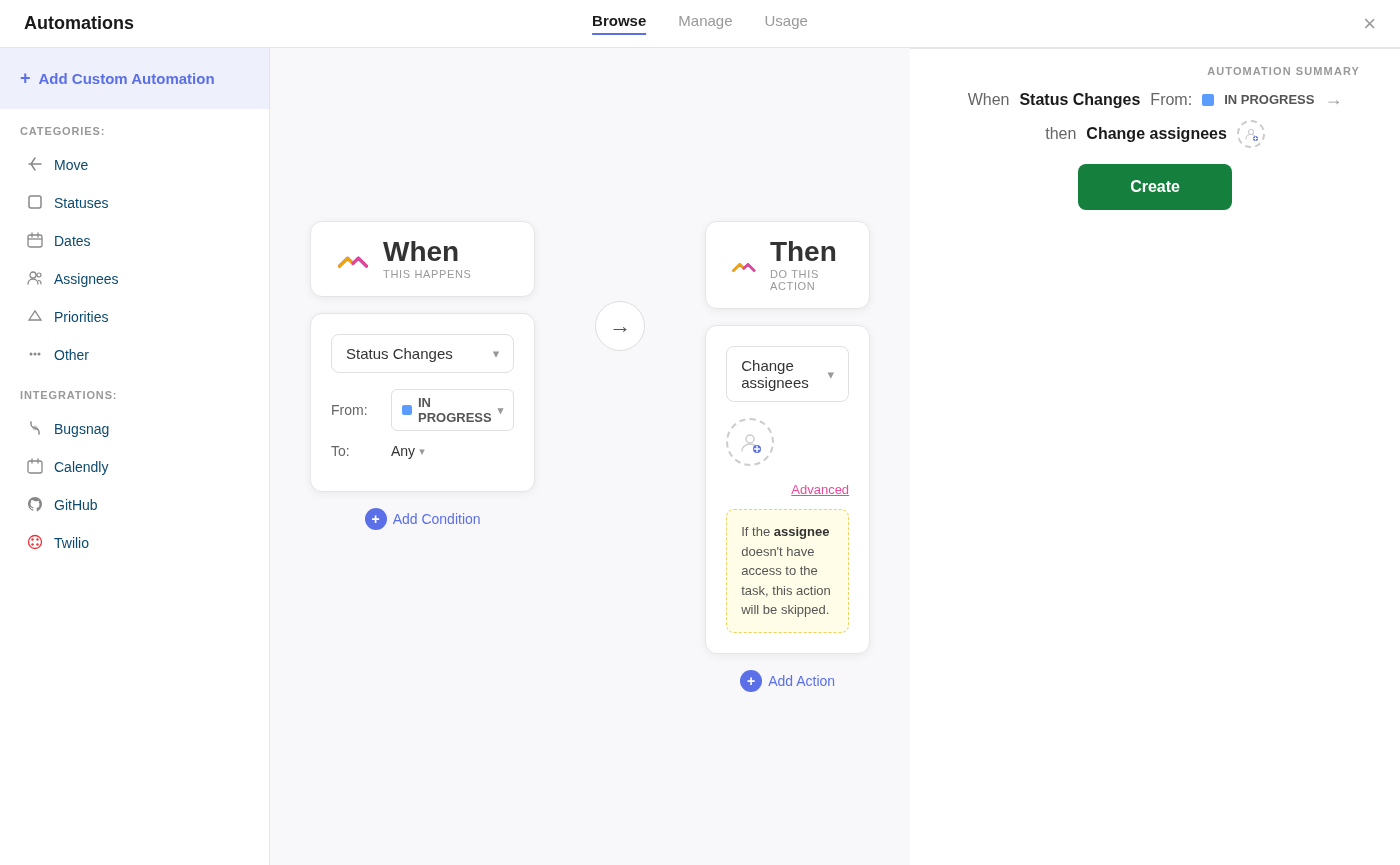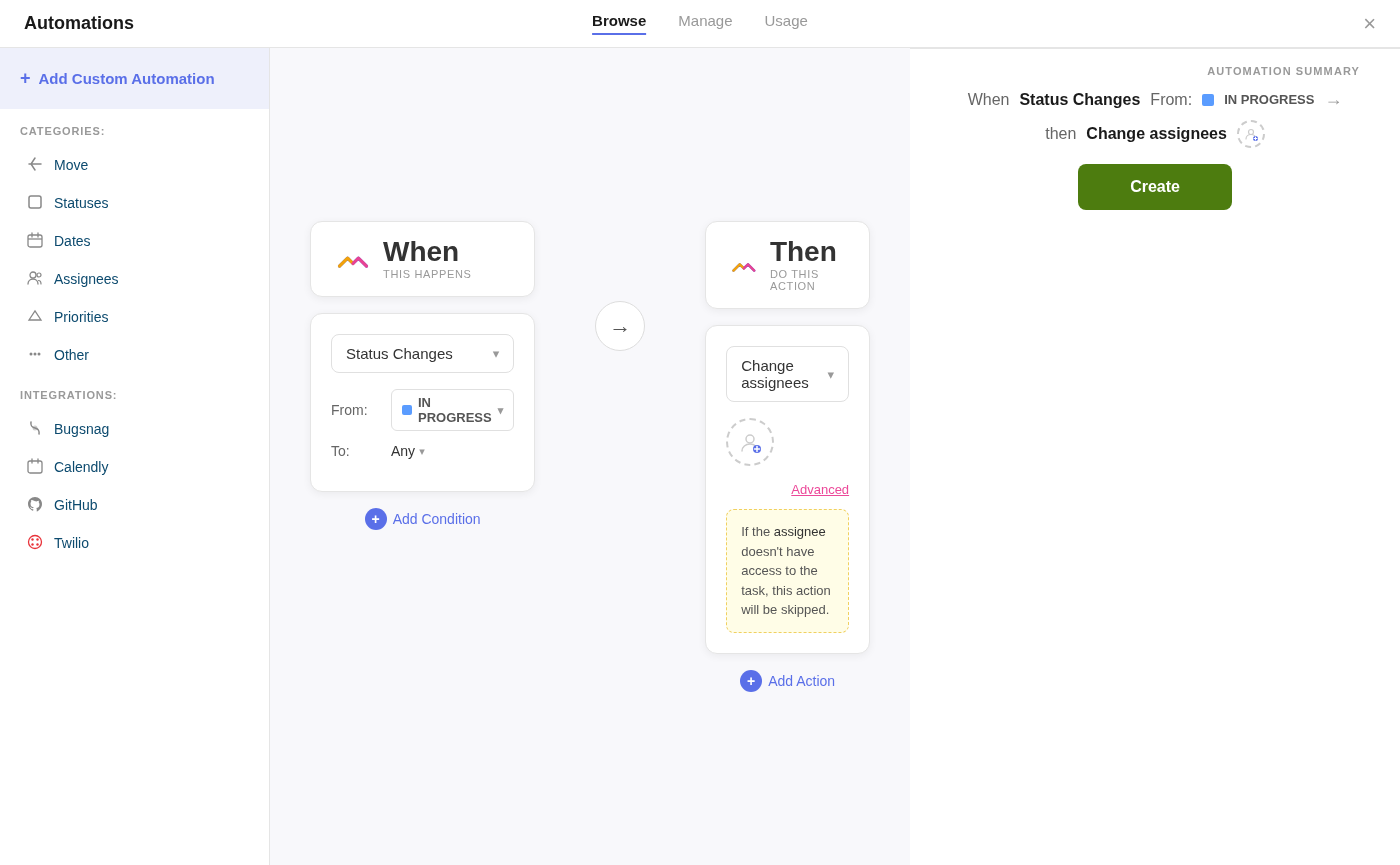--- a/index.html
+++ b/index.html
@@ -96,41 +96,41 @@
       display: flex; align-items: center; justify-content: center; margin: 8px 0 16px;
     }
     .assignee-placeholder svg { color: #ccc; }
 
     .advanced-link { color: #ec4899; font-size: 13px; text-decoration: underline; cursor: pointer; text-align: right; display: block; margin-bottom: 12px; }
 
     .info-box {
       background: #fffde7; border: 1.5px dashed #f0d060; border-radius: 8px;
       padding: 12px 14px; font-size: 13px; color: #555; line-height: 1.5;
     }
-    .info-box strong { font-weight: 400; color: #333; }
+    .info-box strong { font-weight: 700; color: #333; }
 
     
     .bottom-bar {
       background: #fff; border-top: 1px solid #e5e5e5; padding: 0 40px;
     }
     .summary-label { font-size: 11px; font-weight: 700; color: #999; letter-spacing: 0.1em; text-align: right; padding-top: 16px; margin-bottom: 12px; }
     .summary-row { display: flex; align-items: center; gap: 10px; justify-content: center; flex-wrap: wrap; font-size: 16px; padding-bottom: 16px; }
     .summary-text { color: #666; }
     .summary-bold { font-weight: 700; color: #1a1a1a; }
     .summary-arrow { color: #999; font-size: 18px; }
     .summary-status-dot { width: 12px; height: 12px; border-radius: 2px; background: #5a9cff; }
     .summary-status-text { font-size: 13px; font-weight: 600; color: #555; }
     .assignee-circle-sm {
       width: 28px; height: 28px; border-radius: 50%; border: 2px dashed #ccc;
       display: flex; align-items: center; justify-content: center;
     }
 
     .create-btn-row { display: flex; justify-content: center; padding-bottom: 20px; }
     .create-btn {
-      background: #4d7c0f; color: #fff; border: none; border-radius: 8px;
+      background: #15803d; color: #fff; border: none; border-radius: 8px;
       padding: 14px 52px; font-size: 16px; font-weight: 600; cursor: pointer;
     }
 
     
     .clickup-logo { width: 36px; height: 36px; }
   </style>
 </head>
 <body>
 
 <div class="top-nav">

